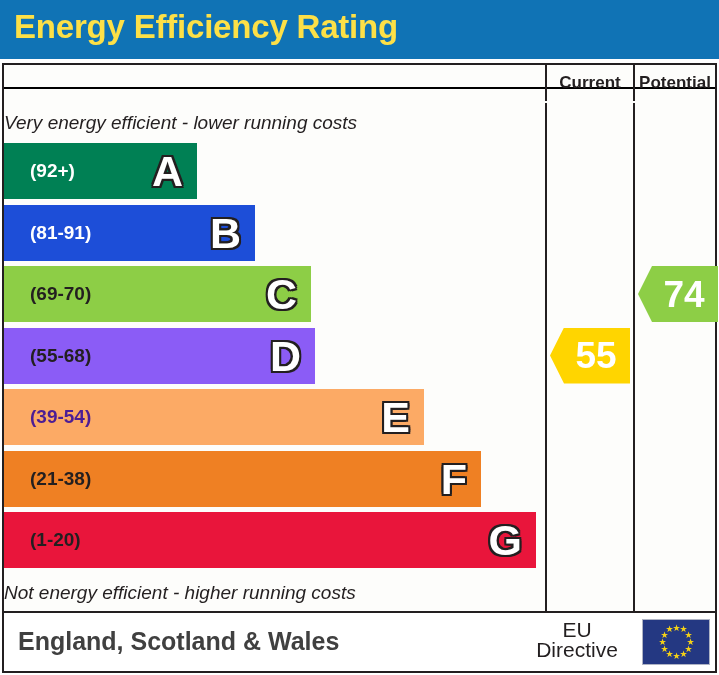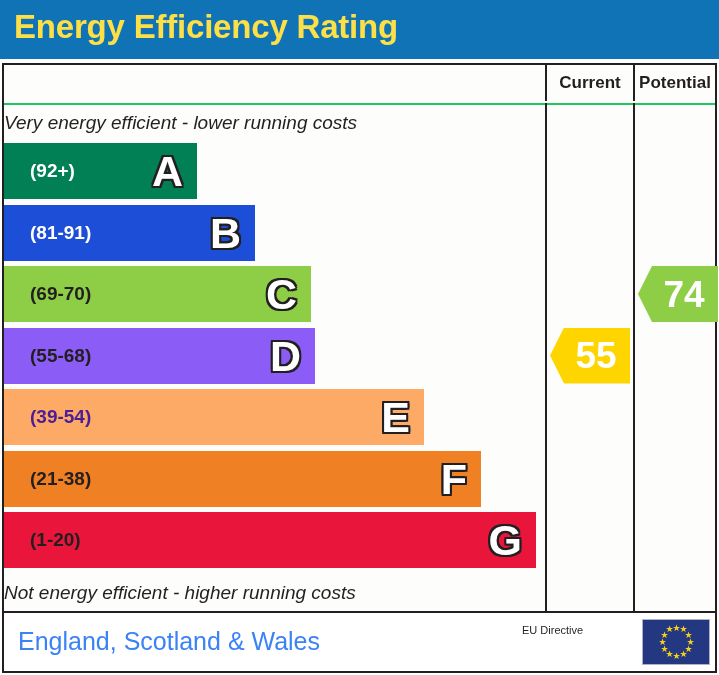--- a/index.html
+++ b/index.html
@@ -52,23 +52,23 @@
     border: 2px solid #231f20;
     background: #fdfdfb;
   }
 
   
   .col-head-row {
     position: absolute;
     left: 0;
     top: 0;
     width: 100%;
-    height: 40px;
-    box-sizing: border-box;
-    border-bottom: 2px solid #22c55e;
+    height: 24px;
+    box-sizing: border-box;
+    border-bottom: 2px solid #000000;
   }
   .col-head {
     position: absolute;
     top: 0;
     height: 36px;
     line-height: 36px;
     text-align: center;
     font-size: 17px;
     font-weight: bold;
     color: #231f20;
@@ -188,33 +188,33 @@
     border-top: none;
     background: #ffffff;
   }
   .footer .region {
     position: absolute;
     left: 14px;
     top: 0;
     height: 56px;
     line-height: 56px;
     font-size: 25px;
-    font-weight: normal;
-    color: #3b82f6;
+    font-weight: bold;
+    color: #404040;
     white-space: nowrap;
   }
   .footer .directive {
     position: absolute;
     left: 518px;
     top: 7px;
     width: 110px;
-    font-size: 11px;
+    font-size: 21px;
     color: #231f20;
     line-height: 20px;
-    text-align: left;
+    text-align: center;
   }
   .eu-flag {
     position: absolute;
     left: 638px;
     top: 6px;
     width: 68px;
     height: 46px;
     background: #243882;
     border: 1px solid #aeb3c4;
     box-sizing: border-box;

